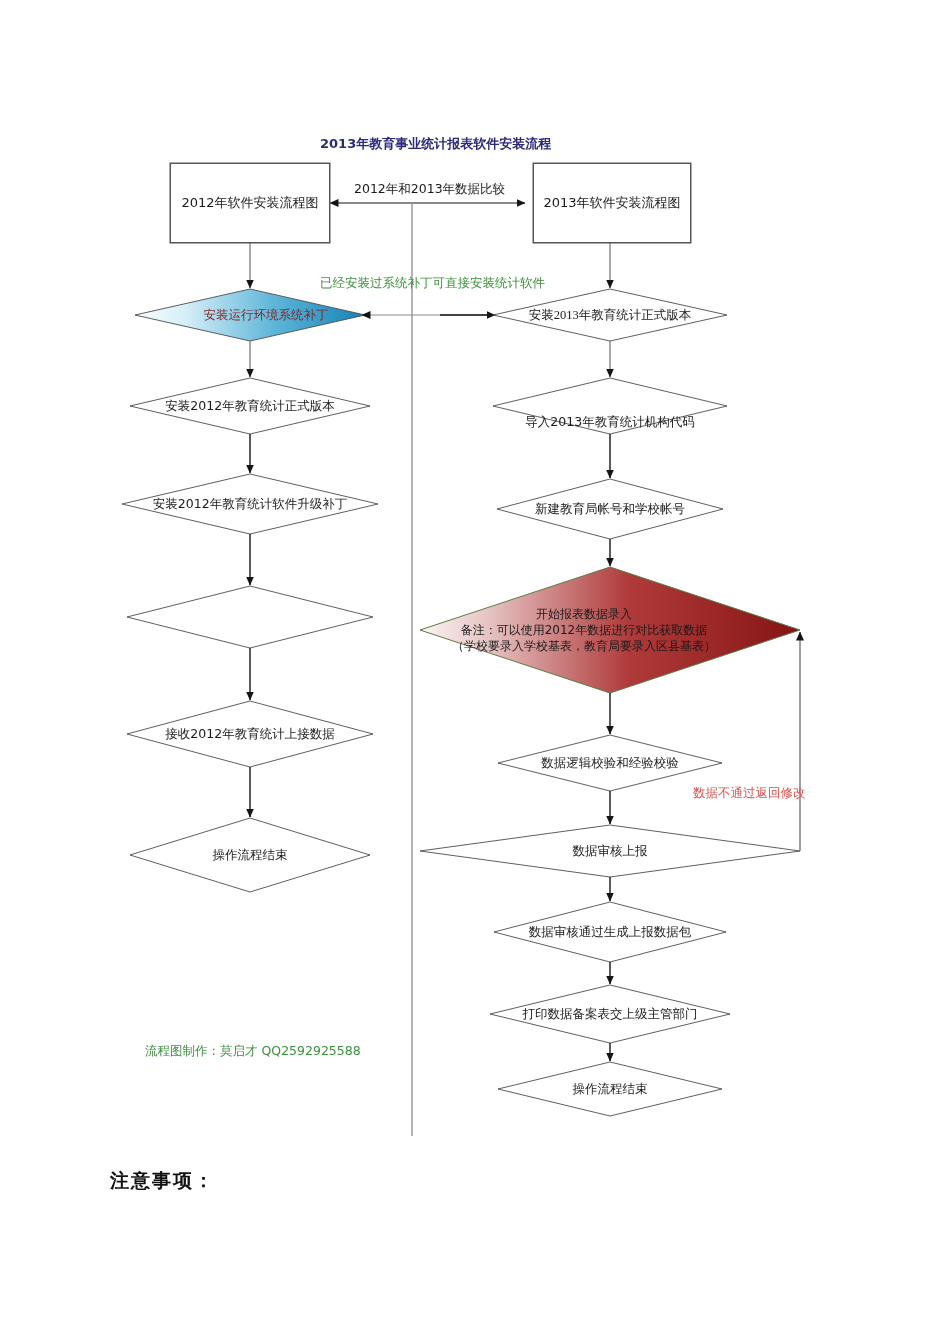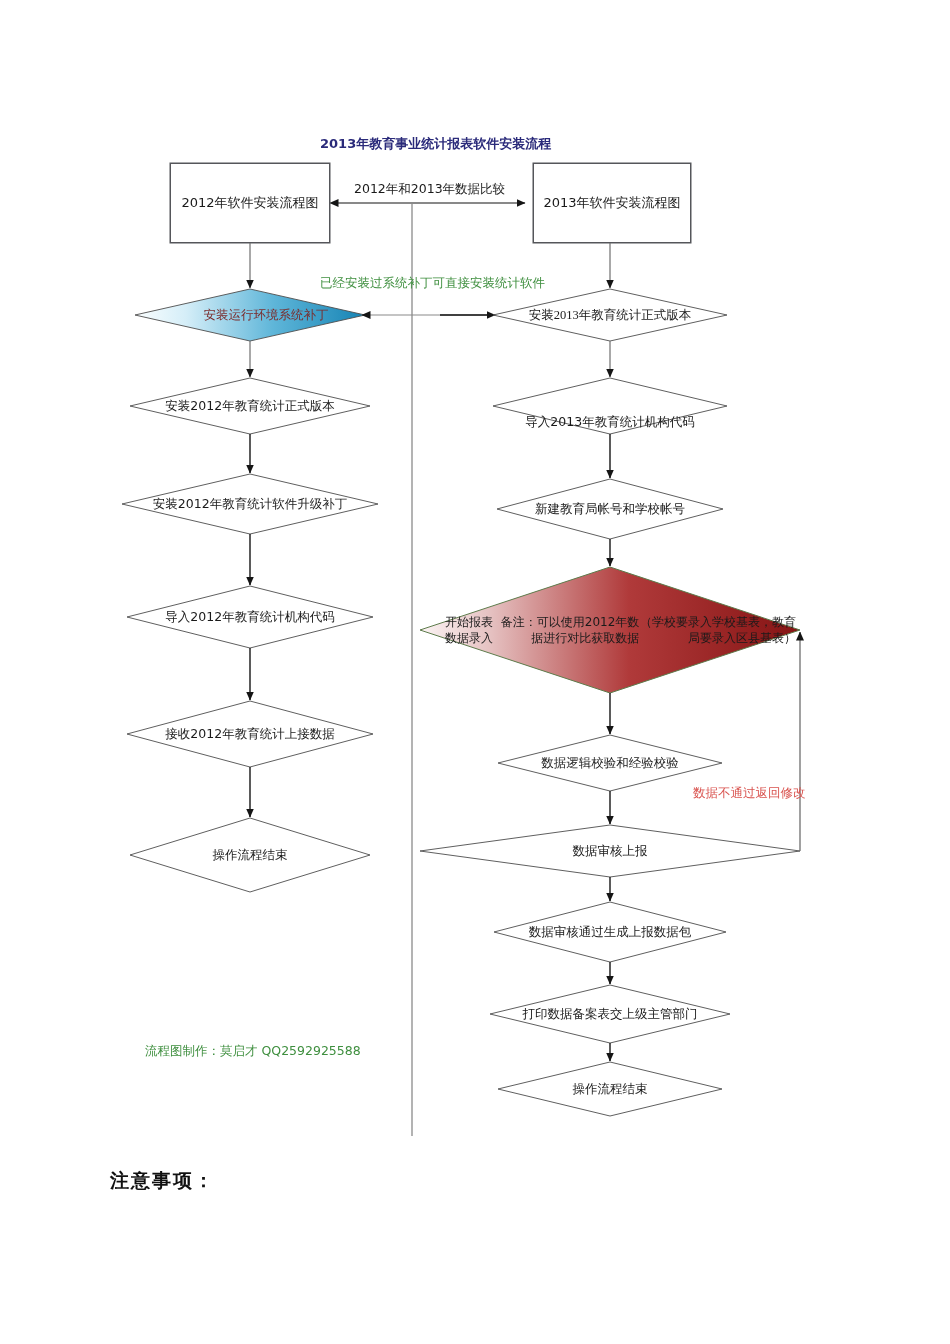--- a/index.html
+++ b/index.html
@@ -226,23 +226,20 @@
   </div>
 
   <div class="diamond-label" style="left:130px; top:394px; width:240px; height:24px;">
     <span>安装2012年教育统计正式版本</span>
   </div>
 
   <div class="diamond-label" style="left:122px; top:492px; width:256px; height:24px;">
     <span>安装2012年教育统计软件升级补丁</span>
   </div>
 
-  <div class="diamond-label" style="left:127px; top:605px; width:246px; height:24px;">
-    <span>导入2012年教育统计机构代码</span>
-  </div>
 
   <div class="diamond-label" style="left:127px; top:722px; width:246px; height:24px;">
     <span>接收2012年教育统计上接数据</span>
   </div>
 
   <div class="diamond-label" style="left:130px; top:843px; width:240px; height:24px;">
     <span>操作流程结束</span>
   </div>
 
   <div class="diamond-label" style="left:493px; top:303px; width:234px; height:24px;font-family:Liberation Serif, serif;">
@@ -250,21 +247,21 @@
   </div>
 
   <div class="diamond-label" style="left:493px; top:386px; width:234px; height:24px;margin-top:24px;">
     <span>导入2013年教育统计机构代码</span>
   </div>
 
   <div class="diamond-label" style="left:497px; top:497px; width:226px; height:24px;">
     <span>新建教育局帐号和学校帐号</span>
   </div>
 
-  <div class="diamond-label multiline" style="left:436px; top:597px; width:360px; height:66px; justify-content:center;text-align:right;">
+  <div class="diamond-label multiline" style="left:404px; top:597px; width:360px; height:66px; flex-direction:column; justify-content:center;text-align:right;">
     <div>开始报表数据录入</div>
     <div>备注：可以使用2012年数据进行对比获取数据</div>
     <div>（学校要录入学校基表，教育局要录入区县基表）</div>
   </div>
 
   <div class="diamond-label" style="left:498px; top:751px; width:224px; height:24px;">
     <span>数据逻辑校验和经验校验</span>
   </div>
 
   <div class="diamond-label" style="left:490px; top:839px; width:240px; height:24px;">

